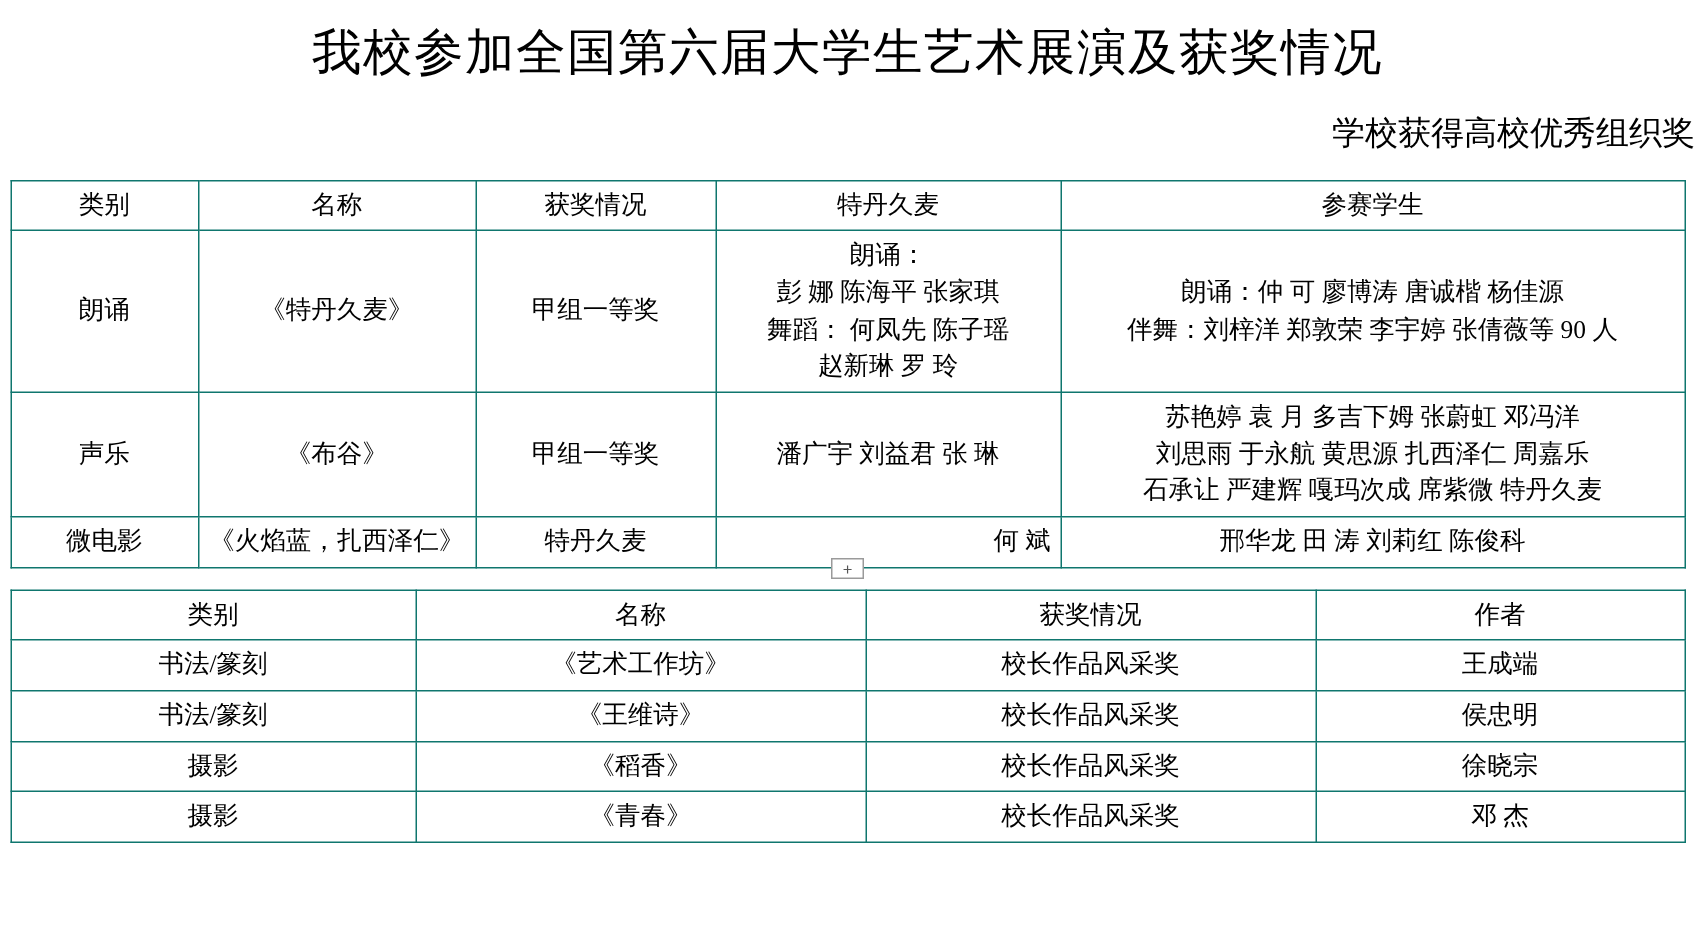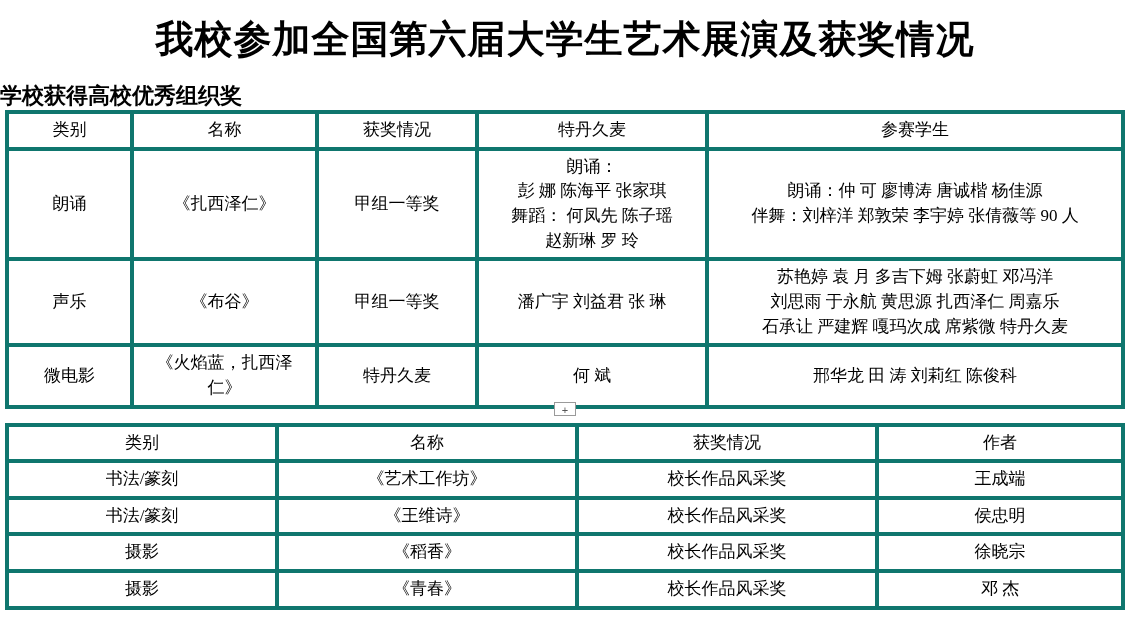--- a/index.html
+++ b/index.html
@@ -16,43 +16,43 @@
     position: relative;
   }
   .page {
     width: 1130px;
     height: 623px;
     position: relative;
     box-sizing: border-box;
   }
   .doc-title {
     text-align: center;
-    font-size: 38px;
-    font-weight: bold;
+    font-size: 33px;
+    font-weight: normal;
     letter-spacing: 1px;
     margin: 10px 0 0 0;
     padding-top: 6px;
     line-height: 1.25;
   }
   .doc-subtitle {
-    text-align: left;
+    text-align: right;
     font-size: 22px;
-    font-weight: bold;
-    margin: 18px 0 0 0;
+    font-weight: normal;
+    margin: 18px 0 16px 0;
     line-height: 1.3;
   }
   table.grid {
     border-collapse: collapse;
     table-layout: fixed;
     width: 1116px;
     margin: 0 auto;
     background: #fff;
   }
   table.grid td, table.grid th {
-    border: 4px solid #0f766e;
+    border: 1px solid #0f766e;
     padding: 4px 6px;
     font-size: 17px;
     font-weight: normal;
     vertical-align: middle;
     text-align: center;
     line-height: 1.45;
   }
   .t1 {
     margin-top: 22px;
   }
@@ -117,21 +117,21 @@
     <tbody>
       <tr class="hdr">
         <td>类别</td>
         <td>名称</td>
         <td>获奖情况</td>
         <td>特丹久麦</td>
         <td>参赛学生</td>
       </tr>
       <tr>
         <td>朗诵</td>
-        <td>《扎西泽仁》</td>
+        <td>《特丹久麦》</td>
         <td>甲组一等奖</td>
         <td class="cell-multiline cell-left-pad">朗诵：
 彭 娜   陈海平   张家琪
 舞蹈：   何凤先   陈子瑶
             赵新琳  罗 玲</td>
         <td class="cell-multiline cell-left-pad">朗诵：仲 可   廖博涛   唐诚楷   杨佳源
 伴舞：刘梓洋  郑敦荣  李宇婷  张倩薇等 90 人</td>
       </tr>
       <tr>
         <td>声乐</td>
@@ -139,21 +139,21 @@
         <td>甲组一等奖</td>
         <td>潘广宇  刘益君   张 琳</td>
         <td class="nowrap-line">苏艳婷    袁 月    多吉下姆    张蔚虹   邓冯洋
 刘思雨   于永航   黄思源   扎西泽仁    周嘉乐
 石承让   严建辉   嘎玛次成   席紫微   特丹久麦</td>
       </tr>
       <tr>
         <td>微电影</td>
         <td>《火焰蓝，扎西泽仁》</td>
         <td>特丹久麦</td>
-        <td class="cell-left-pad" style="text-align:center">何 斌</td>
+        <td class="cell-left-pad" style="text-align:right">何 斌</td>
         <td>邢华龙   田 涛   刘莉红   陈俊科</td>
       </tr>
     </tbody>
   </table>
 
   <div class="plus-bar">
     <button class="plus-btn">+</button>
   </div>
 
   <table class="grid t2">

